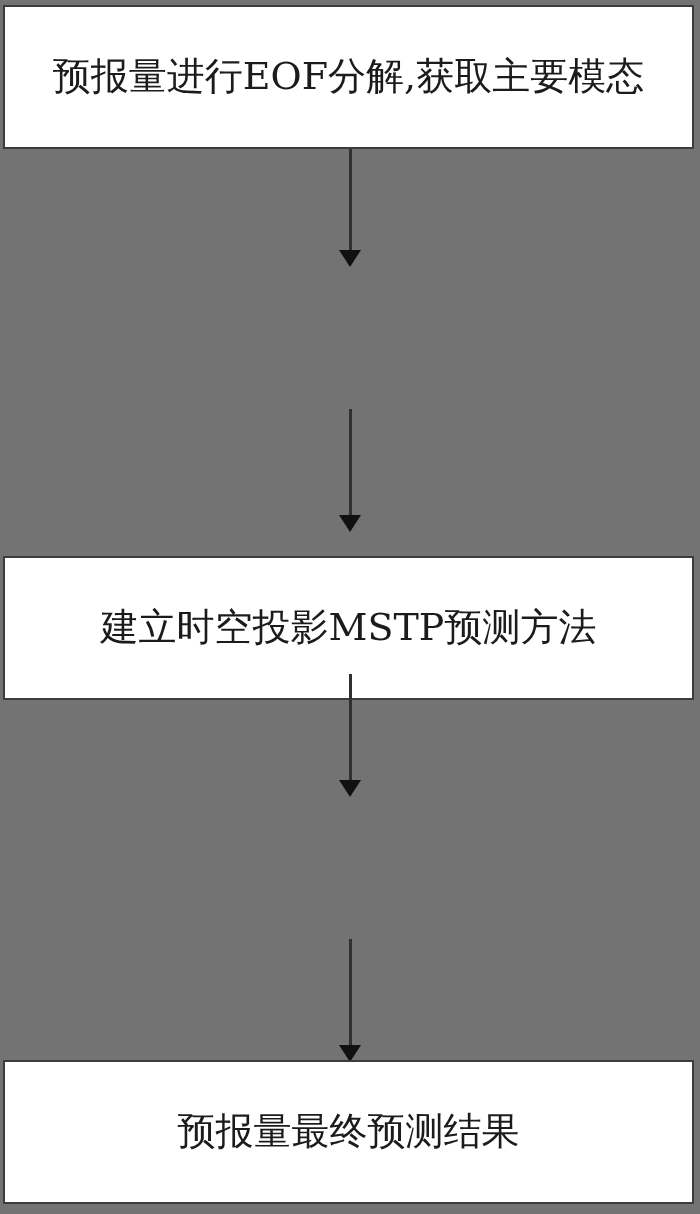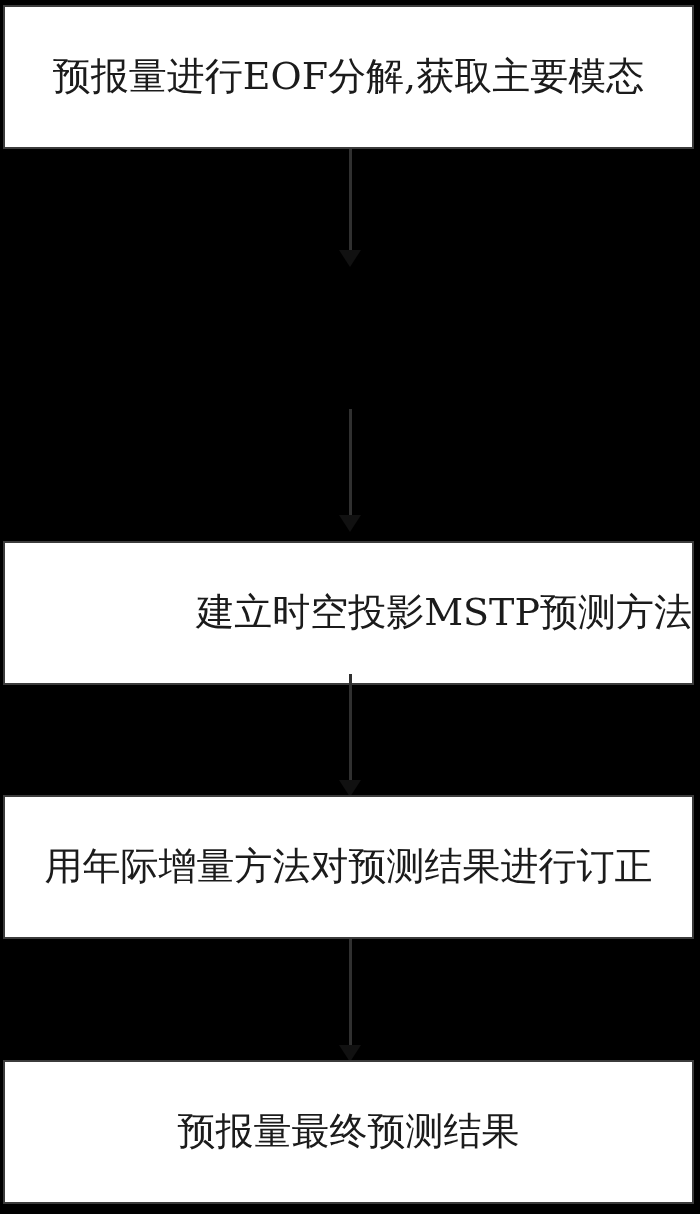--- a/index.html
+++ b/index.html
@@ -11,21 +11,21 @@
     width: 700px;
     height: 1214px;
     font-family: "DejaVu Serif", "Liberation Serif", serif;
     -webkit-font-smoothing: antialiased;
   }
 
   #flowchart {
     position: relative;
     width: 700px;
     height: 1214px;
-    background: #000000;
+    background: #737373;
     overflow: hidden;
   }
 
   .node {
     position: absolute;
     left: 3px;
     width: 691px;
     height: 144px;
     box-sizing: border-box;
     border: 2.5px solid #3c3c3c;
@@ -41,21 +41,21 @@
     line-height: 1.05;
     color: #1b1b1b;
     letter-spacing: 0px;
     white-space: nowrap;
     text-align: center;
   }
 
   
   .node-1 { top: 5px; }
   .node-2 { top: 265px; }
-  .node-3 { top: 541px; justify-content: flex-end; }
+  .node-3 { top: 556px; }
   .node-4 { top: 795px; }
   .node-5 { top: 1060px; }
 
   
   .connector {
     position: absolute;
     left: 347px;
     width: 6px;
   }
   .connector .shaft {
@@ -112,23 +112,20 @@
 
   <div class="node node-3">
     <span class="node-label">建立时空投影MSTP预测方法</span>
   </div>
 
   <div class="connector conn-3">
     <div class="shaft"></div>
     <div class="head"></div>
   </div>
 
-  <div class="node node-4">
-    <span class="node-label">用年际增量方法对预测结果进行订正</span>
-  </div>
 
   <div class="connector conn-4">
     <div class="shaft"></div>
     <div class="head"></div>
   </div>
 
   <div class="node node-5">
     <span class="node-label">预报量最终预测结果</span>
   </div>
 

